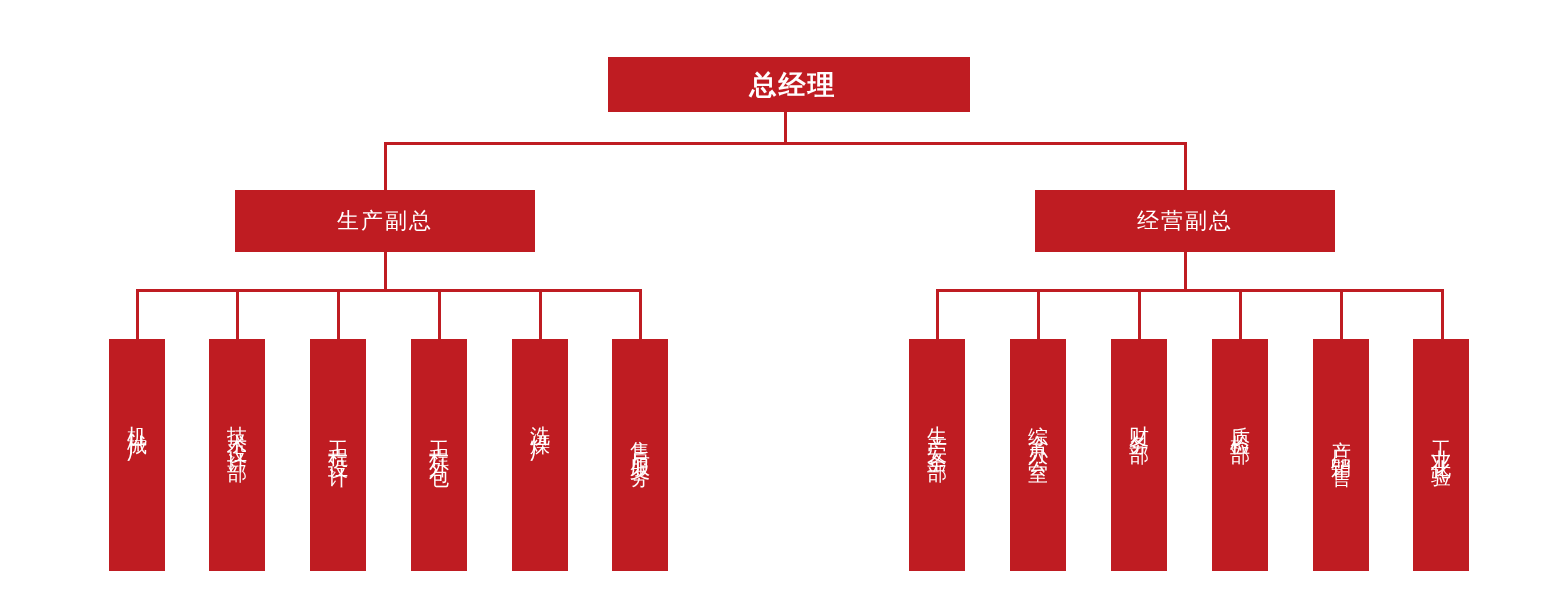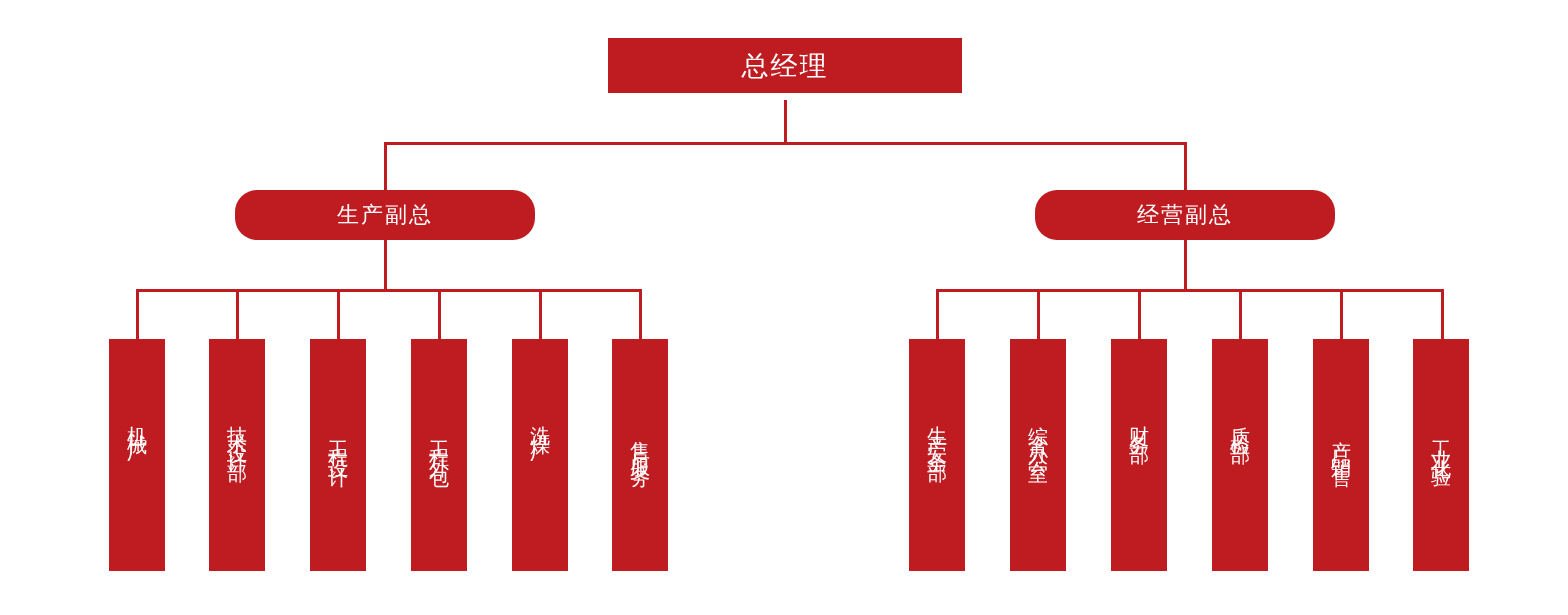--- a/index.html
+++ b/index.html
@@ -22,26 +22,26 @@
   }
   .node{
     position:absolute;
     background:var(--box);
     color:var(--text);
     display:flex;
     align-items:center;
     justify-content:center;
   }
   .node.root{
-    left:608px; top:38px; width:354px; height:55px;
-    font-size:27px; font-weight:normal; letter-spacing:2px;
+    left:608px; top:57px; width:354px; height:55px;
+    font-size:27px; font-weight:bold; letter-spacing:2px;padding-left:8px;
   }
   .node.vp{
-    left:235px; top:190px; width:300px; height:50px;
-    font-size:22px; letter-spacing:2px;border-radius:22px;
+    left:235px; top:190px; width:300px; height:62px;
+    font-size:22px; letter-spacing:2px;
   }
   .node.vp.right{ left:1035px;align-items:center; }
   .node.child{
     top:339px; width:56px; height:232px;
   }
   .vtext{
     writing-mode:vertical-lr;
     text-orientation:upright;
     font-size:20px;
     letter-spacing:9px;

